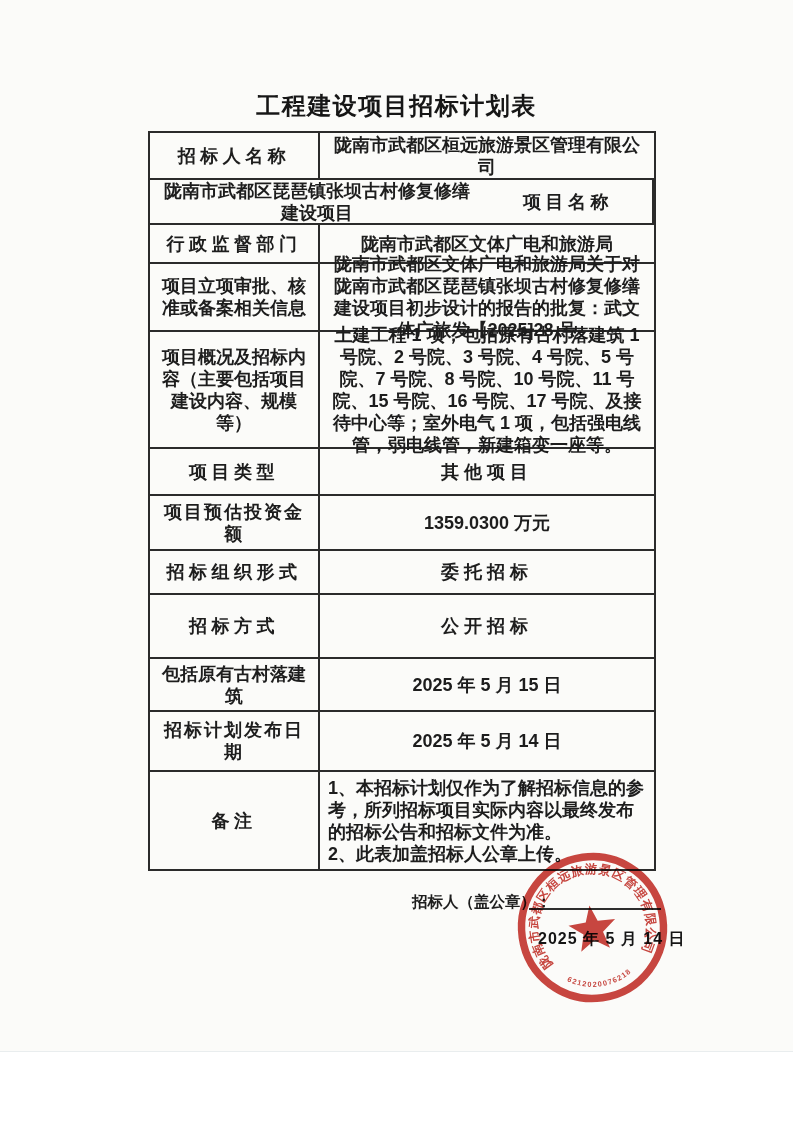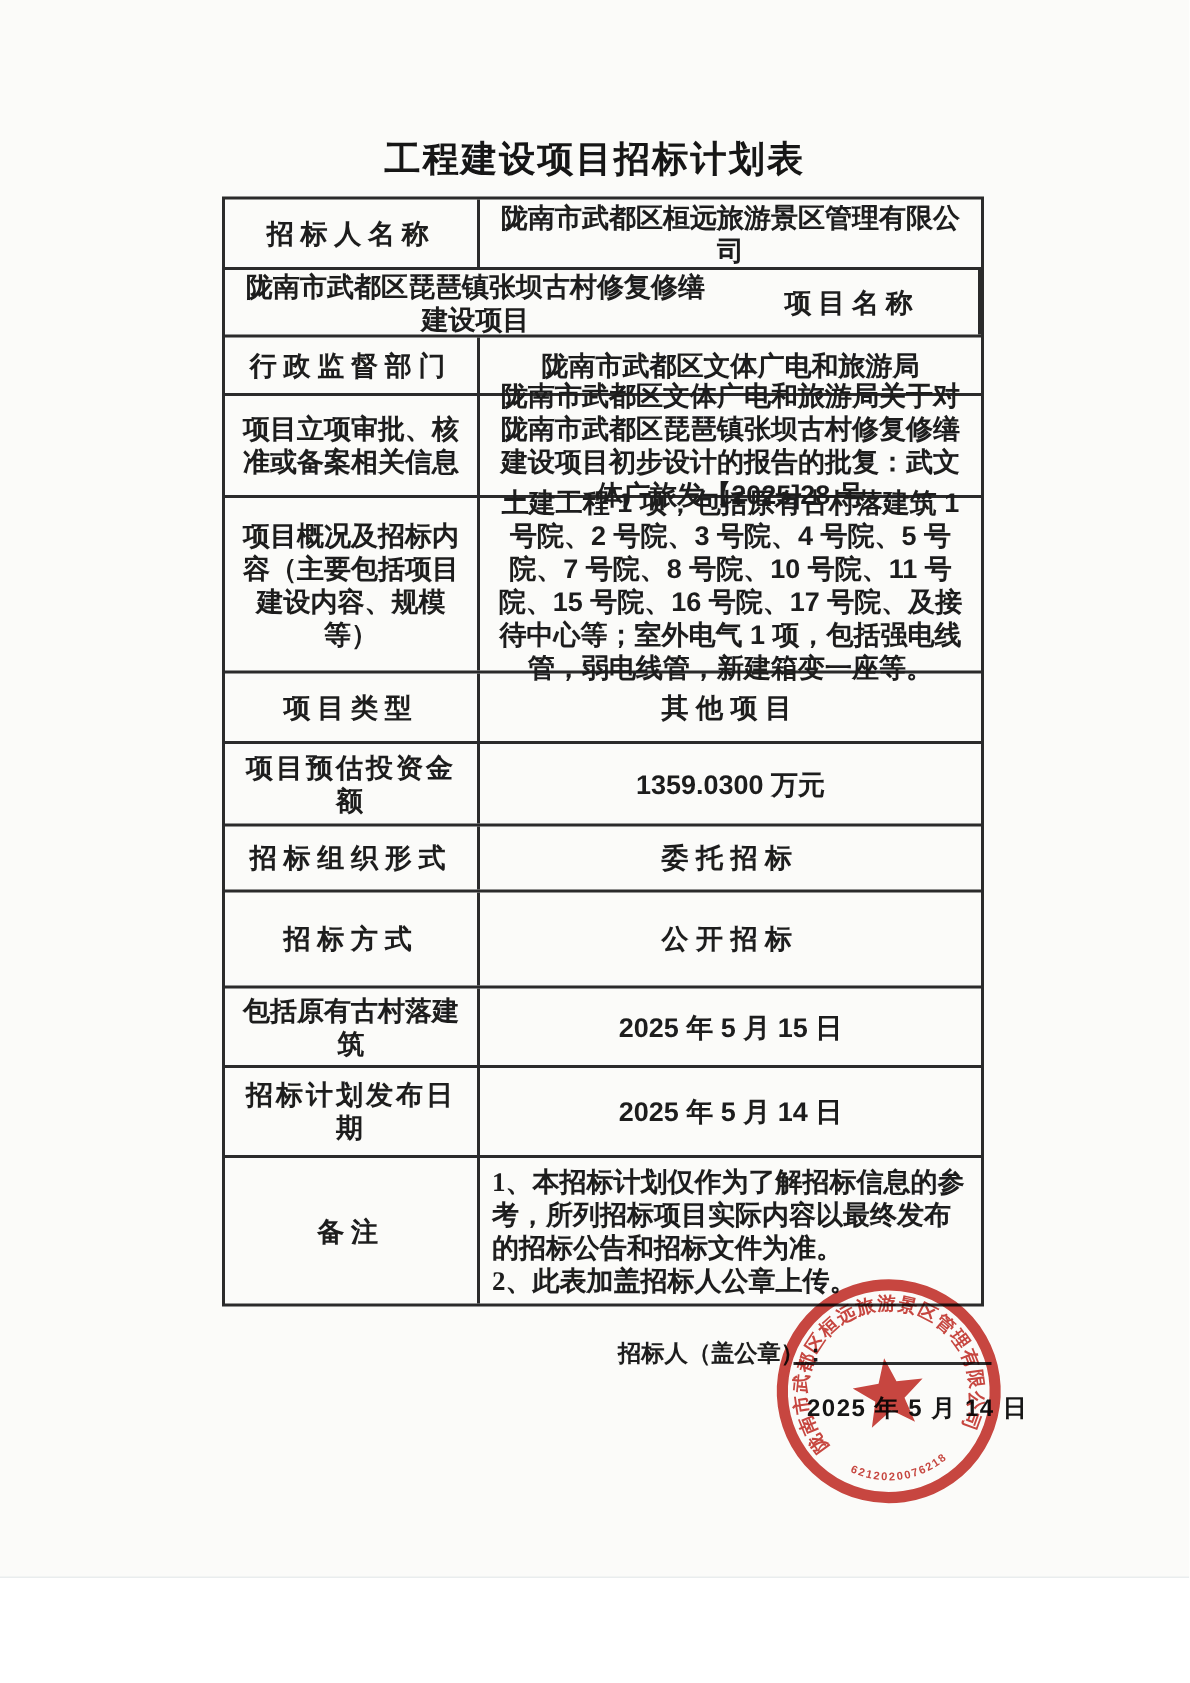--- a/index.html
+++ b/index.html
@@ -31,21 +31,21 @@
   }
   .label{
     width:170px;flex:0 0 170px;
     border-right:2px solid #2b2b2b;
     padding:2px 6px;letter-spacing:2px;
   }
   .value{flex:1;padding:2px 8px;letter-spacing:0;}
   .sp4{letter-spacing:4.5px;}
   .sp0{letter-spacing:0;}
   .vsp{letter-spacing:5px;}
-  .left{justify-content:flex-start;text-align:left;white-space:pre-line;font-family:Liberation Serif, serif;}
+  .left{justify-content:flex-start;text-align:left;white-space:pre-line;}
   .sig-label{position:absolute;left:412px;top:892px;font-size:15.5px;}
   .sig-line{position:absolute;left:529px;top:908px;width:132px;height:2px;background:#2e2e2e;}
   .sig-date{position:absolute;left:538px;top:929px;font-size:16px;letter-spacing:1px;color:#151515;}
   .stamp{
     position:absolute;left:510px;top:845px;width:165px;height:165px;
     transform:rotate(-8deg);
     mix-blend-mode:multiply;opacity:.9;
   }
   .scan-edge{position:absolute;left:0;top:1051px;width:100%;height:1px;background:#e9edee;}
 </style>

